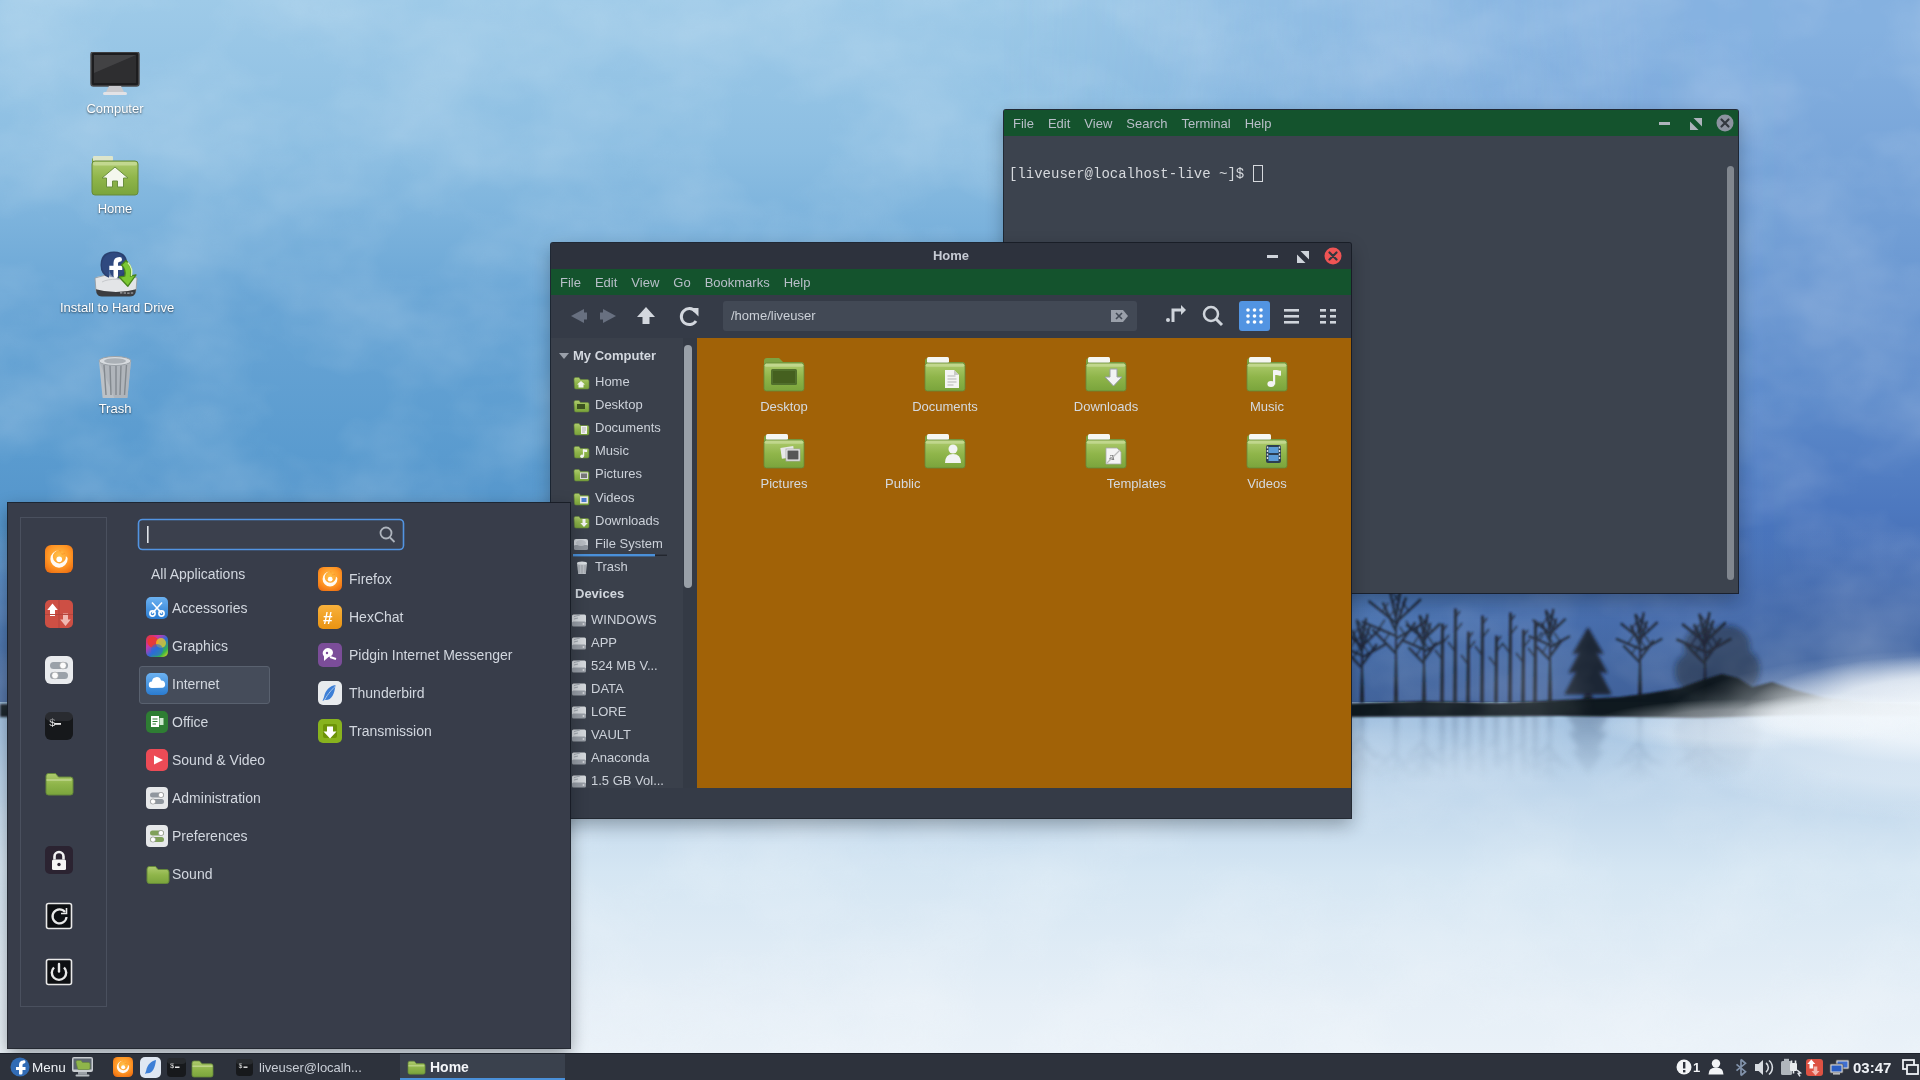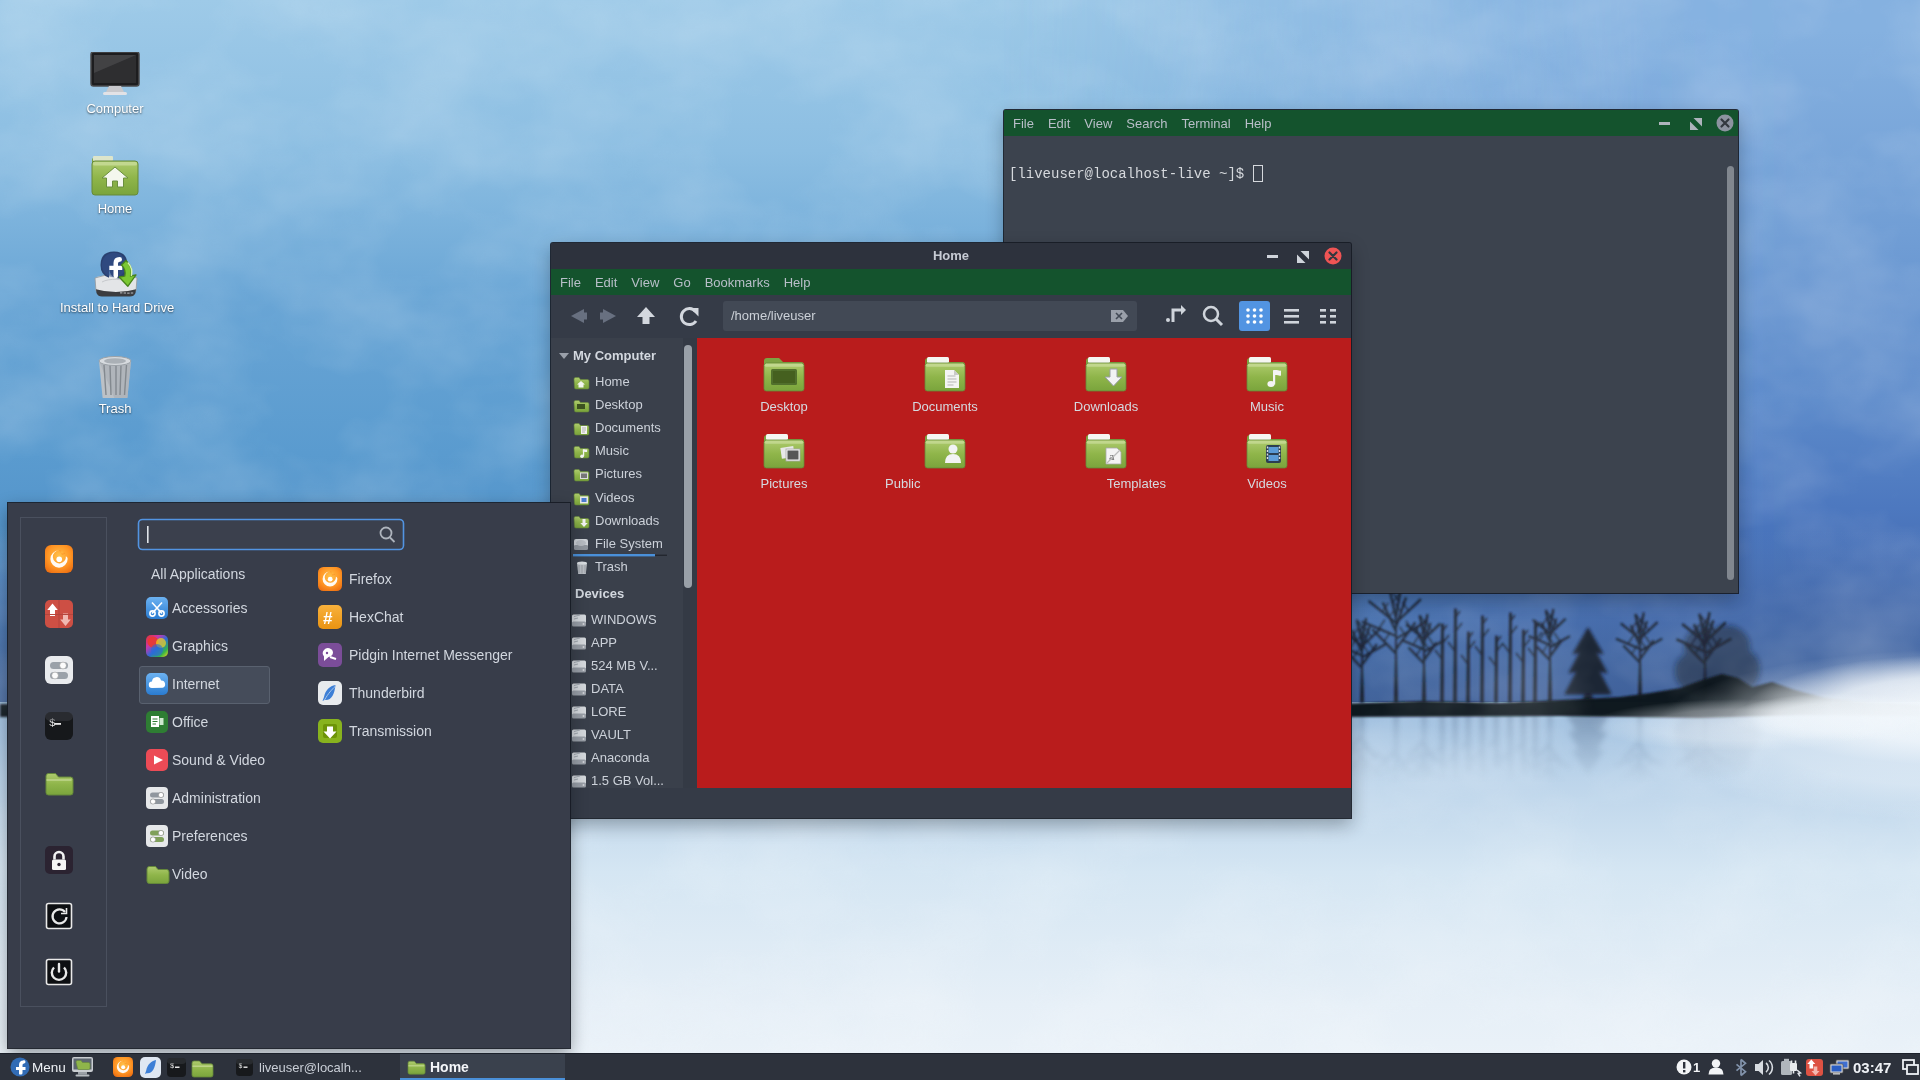--- a/index.html
+++ b/index.html
@@ -575,21 +575,21 @@
             <rect x="769" y="14" width="6" height="2.6"></rect>
             <rect x="779" y="14" width="6" height="2.6"></rect>
             <rect x="769" y="20" width="6" height="2.6"></rect>
             <rect x="779" y="20" width="6" height="2.6"></rect>
             <rect x="769" y="26" width="6" height="2.6"></rect>
             <rect x="779" y="26" width="6" height="2.6"></rect>
           </g>
    </svg>
    <div class="abs" style="left:180px;top:13px;font-size:13px;color:#ccd1d8">/home/liveuser</div>
   </div>
-  <div class="abs" id="fmbody" style="left:0;top:95px;width:800px;height:450px;background:#b91c1c;overflow:hidden">
+  <div class="abs" id="fmbody" style="left:0;top:95px;width:800px;height:450px;background:#a16207;overflow:hidden">
    <div class="abs" style="left:0;top:0;width:132px;height:450px;background:#3a404b;color:#ccd1d9;font-size:13px"></div>
    <div class="abs" style="left:132px;top:0;width:14px;height:450px;background:#343a45"></div>
    <div class="abs" style="left:133px;top:7px;width:8px;height:243px;background:#99a0a8;border-radius:4px"></div>
    <svg class="abs" style="left:0;top:0" width="132" height="450">
           <path d="M8 15 l10 0 -5 6 z" fill="#9aa0aa"></path>
           <g transform="translate(22,37)">
             <path d="M1 4 q0-1.5 1.5-1.5 h3.5 l1.5 2 h7 q1.5 0 1.5 1.5 v6.5 q0 1.5-1.5 1.5 h-11.5 q-1.5 0-1.5-1.5 z" fill="url(#foldG)" stroke="#64883a" stroke-width=".6"></path>
             <path d="M8 6 l4 3.5 h-1.5 v3 h-5 v-3 H4 z" fill="#f2f5ee"></path>
           </g>
           <g transform="translate(22,60)">
@@ -945,21 +945,21 @@
         </g>
       </svg>
       <div class="abs" style="left:143px;top:63px;font-size:14px;color:#d2d7df">All Applications</div>
       <div class="abs" style="left:164px;top:97px;font-size:14px;color:#d2d7df">Accessories</div>
       <div class="abs" style="left:164px;top:135px;font-size:14px;color:#d2d7df">Graphics</div>
       <div class="abs" style="left:164px;top:173px;font-size:14px;color:#d2d7df">Internet</div>
       <div class="abs" style="left:164px;top:211px;font-size:14px;color:#d2d7df">Office</div>
       <div class="abs" style="left:164px;top:249px;font-size:14px;color:#d2d7df">Sound &amp; Video</div>
       <div class="abs" style="left:164px;top:287px;font-size:14px;color:#d2d7df">Administration</div>
       <div class="abs" style="left:164px;top:325px;font-size:14px;color:#d2d7df">Preferences</div>
-      <div class="abs" style="left:164px;top:363px;font-size:14px;color:#d2d7df">Video</div>
+      <div class="abs" style="left:164px;top:363px;font-size:14px;color:#d2d7df">Sound</div>
       <div class="abs" style="left:341px;top:68px;font-size:14px;color:#d2d7df">Firefox</div>
       <div class="abs" style="left:341px;top:106px;font-size:14px;color:#d2d7df">HexChat</div>
       <div class="abs" style="left:341px;top:144px;font-size:14px;color:#d2d7df">Pidgin Internet Messenger</div>
       <div class="abs" style="left:341px;top:182px;font-size:14px;color:#d2d7df">Thunderbird</div>
       <div class="abs" style="left:341px;top:220px;font-size:14px;color:#d2d7df">Transmission</div>
     </div>
 
  <div class="abs" id="bar">
       <svg class="abs" style="left:0;top:0" width="1920" height="27">
         <circle cx="20" cy="13" r="9.5" fill="#326cb5"></circle>

